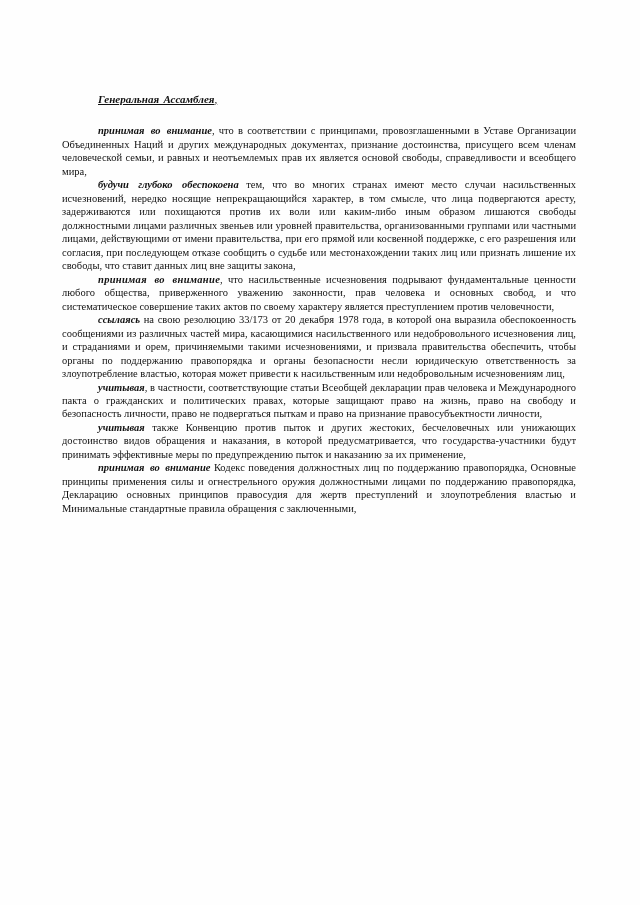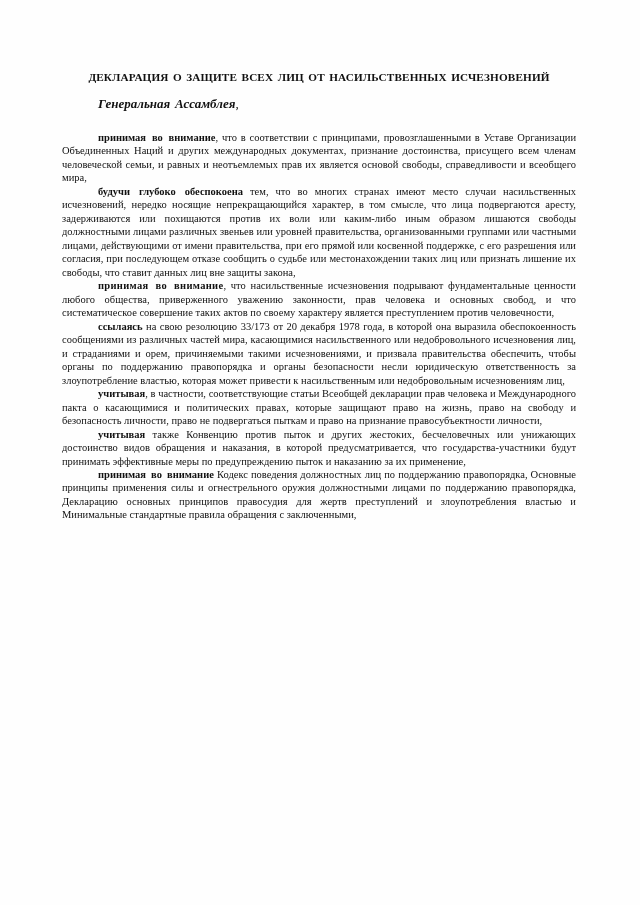--- a/index.html
+++ b/index.html
@@ -45,27 +45,28 @@
   .doc-subtitle {
     font-size: 10.6px;
     font-style: italic;
     text-align: center;
     line-height: 1.3;
     margin: 22px 0 0 0;
     word-spacing: 1px;
   }
 
   .salutation {
-    font-size: 13px;
+    font-size: 11px;
     font-weight: bold;
     font-style: italic;
-    margin: 12px 0 0 0;
+    margin: 22px 0 0 0;
     padding-left: 36px;
     line-height: 1.3;
     word-spacing: 1.5px;
+    text-decoration: underline;
   }
   .salutation .plain {
     font-weight: normal;
     font-style: normal;
   }
 
   .para {
     font-size: 10.5px;
     line-height: 1.285;
     text-align: justify;
@@ -74,35 +75,35 @@
     margin: 0;
     padding: 0;
     hyphens: manual;
   }
   .para.first-para {
     margin-top: 18px;
   }
 
   .lead {
     font-weight: bold;
+    font-style: italic;
     word-spacing: 2px;
     margin-top: 32px;
   }
 
   .spaced-lead {
     letter-spacing: 0.3px;
   }
 </style>
 </head>
 <body>
 
 <div class="page">
   <div class="content">
 
-    <h1 class="doc-title">ДЕКЛАРАЦИЯ О ЗАЩИТЕ ВСЕХ ЛИЦ ОТ НАСИЛЬСТВЕННЫХ ИСЧЕЗНОВЕНИЙ</h1>
 
 
     <p class="salutation">
       <span>Генеральная Ассамблея</span><span class="plain">,</span>
     </p>
 
     <p class="para first-para">
       <span class="lead">принимая во внимание</span><span>, что в соответствии с принципами, провозглашенными в Уставе Организации Объединенных Наций и других международных документах, признание достоинства, присущего всем членам человеческой семьи, и равных и неотъемлемых прав их является основой свободы, справедливости и всеобщего мира,</span>
     </p>
 
@@ -114,21 +115,21 @@
     <p class="para">
       <span class="lead spaced-lead">принимая во внимание</span><span>, что насильственные исчезновения подрывают фундаментальные ценности любого общества, приверженного уважению законности, прав человека и основных свобод, и что систематическое совершение таких актов по своему характеру является преступлением против человечности,</span>
     </p>
 
     <p class="para">
       <span class="lead">ссылаясь</span><span> на свою резолюцию 33/173 от 20 декабря 1978 года, в которой она выразила обеспокоенность сообщениями из различных частей мира, касающимися насильственного или недобровольного исчезновения лиц, и страданиями и орем, причиняемыми такими исчезновениями, и призвала правительства обеспечить, чтобы органы по поддержанию правопорядка и органы безопасности несли юридическую ответственность за злоупотребление властью, которая может привести к насильственным или недобровольным исчезновениям лиц,</span>
     </p>
 
 
     <p class="para">
-      <span class="lead">учитывая</span><span>, в частности, соответствующие статьи Всеобщей декларации прав человека и Международного пакта о касающимися и политических правах, которые защищают право на жизнь, право на свободу и безопасность личности, право не подвергаться пыткам и право на признание правосубъектности личности,</span>
+      <span class="lead">учитывая</span><span>, в частности, соответствующие статьи Всеобщей декларации прав человека и Международного пакта о гражданских и политических правах, которые защищают право на жизнь, право на свободу и безопасность личности, право не подвергаться пыткам и право на признание правосубъектности личности,</span>
     </p>
 
     <p class="para">
       <span class="lead">учитывая</span><span> также Конвенцию против пыток и других жестоких, бесчеловечных или унижающих достоинство видов обращения и наказания, в которой предусматривается, что государства-участники будут принимать эффективные меры по предупреждению пыток и наказанию за их применение,</span>
     </p>
 
     <p class="para">
       <span class="lead">принимая во внимание</span><span> Кодекс поведения должностных лиц по поддержанию правопорядка, Основные принципы применения силы и огнестрельного оружия должностными лицами по поддержанию правопорядка, Декларацию основных принципов правосудия для жертв преступлений и злоупотребления властью и Минимальные стандартные правила обращения с заключенными,</span>
     </p>
 

